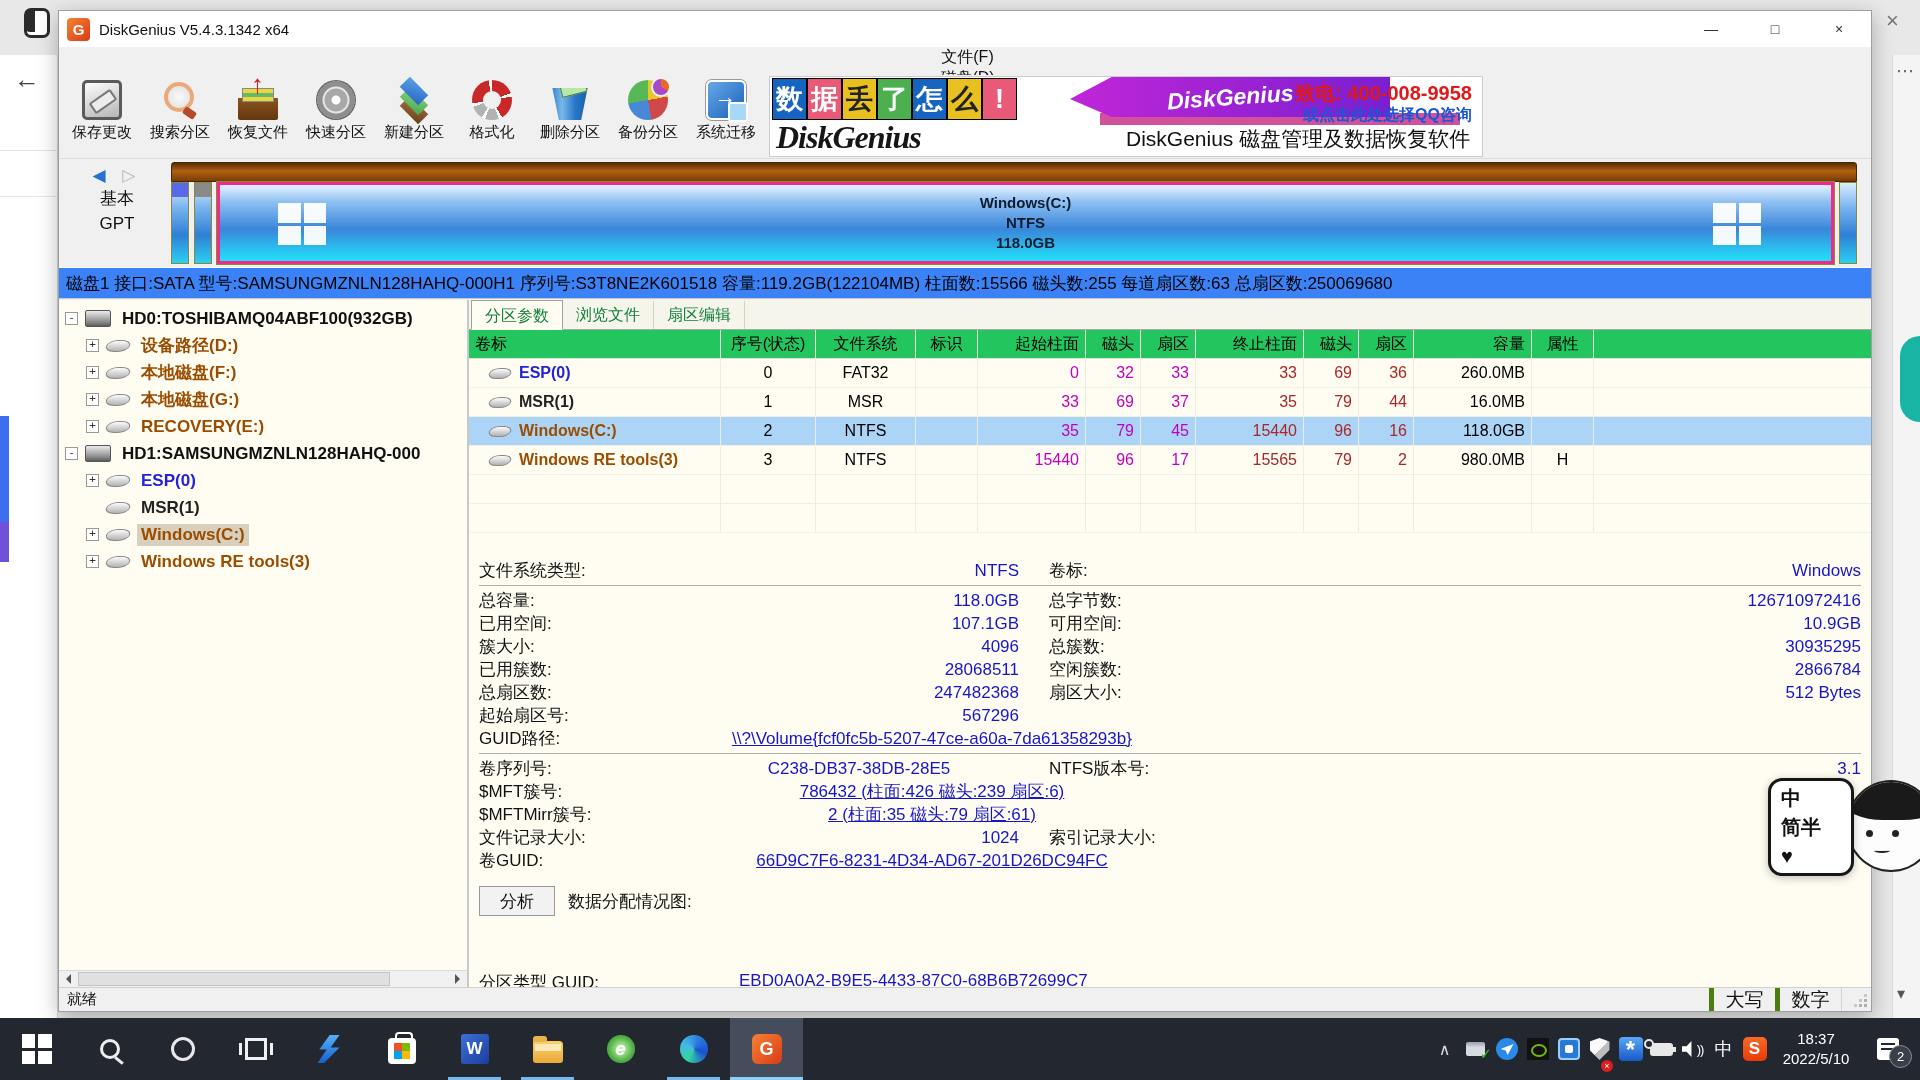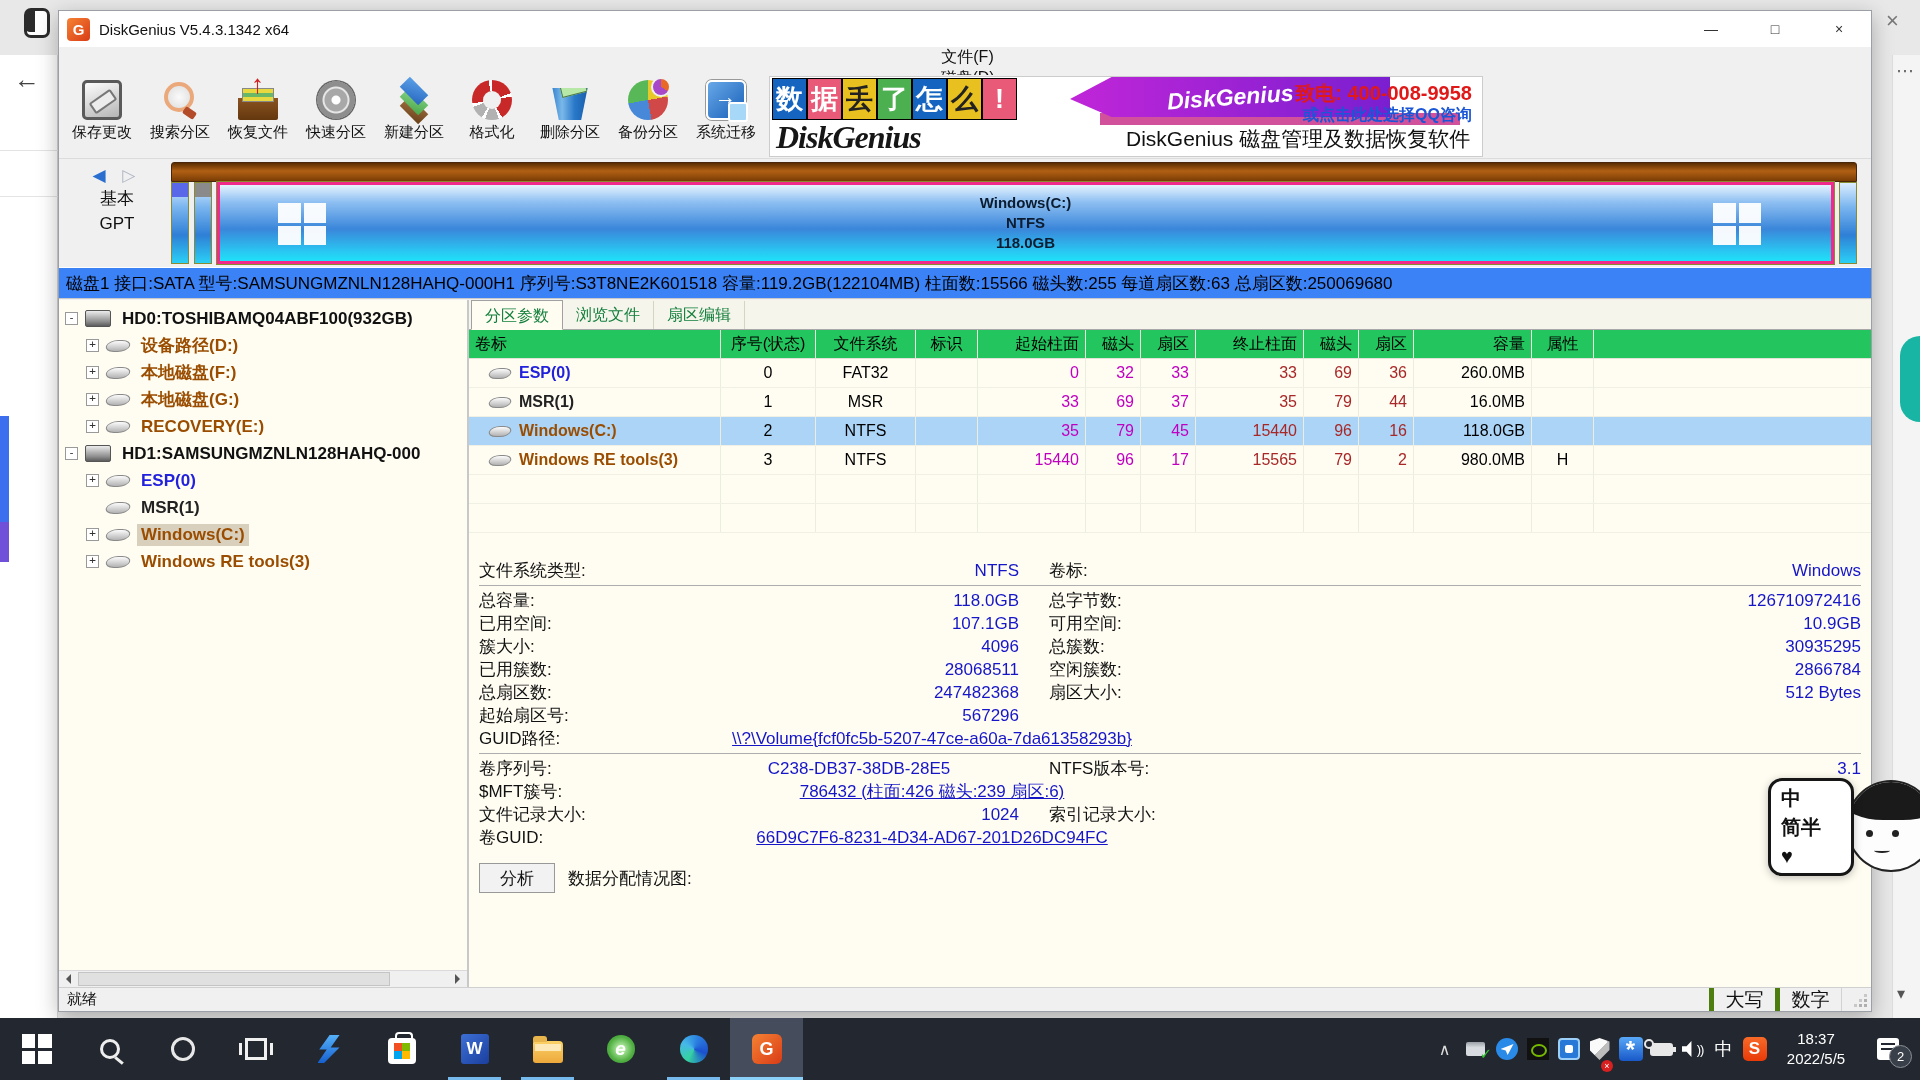--- a/index.html
+++ b/index.html
@@ -668,20 +668,26 @@
                 <span class="dv2">3.1</span>
               </div>
 
               <div class="drow">
                 <span class="dl1">$MFT簇号:</span>
                 <span class="dv1 span-center">786432 (柱面:426 磁头:239 扇区:6)</span>
                 <span class="dl2"></span>
                 <span class="dv2"></span>
               </div>
 
+              <div class="drow">
+                <span class="dl1">$MFTMirr簇号:</span>
+                <span class="dv1 span-center">2 (柱面:35 磁头:79 扇区:61)</span>
+                <span class="dl2"></span>
+                <span class="dv2"></span>
+              </div>
 
               <div class="drow">
                 <span class="dl1">文件记录大小:</span>
                 <span class="dv1">1024</span>
                 <span class="dl2">索引记录大小:</span>
                 <span class="dv2">4096</span>
               </div>
 
               <div class="drow">
                 <span class="dl1">卷GUID:</span>
@@ -690,20 +696,24 @@
                 <span class="dv2"></span>
               </div>
             </div>
         </div>
 
         <div class="analyze-row">
           <span class="analyze-btn">分析</span>
           <span class="analyze-label">数据分配情况图:</span>
         </div>
 
+        <div class="footer-row">
+          <span class="fl">分区类型 GUID:</span>
+          <span class="fv">EBD0A0A2-B9E5-4433-87C0-68B6B72699C7</span>
+        </div>
       </div>
     </div>
 
     <div class="statusbar">
       <span class="sb-ready">就绪</span>
       <div class="sb-right">
         <span class="sb-cell">大写</span>
         <span class="sb-cell">数字</span>
         <span class="sb-grip"></span>
       </div>
@@ -789,21 +799,21 @@
       <span class="tri">
           <span class="spk-body"></span>
           <span class="spk-waves">))</span>
         </span>
       <span class="tri ime-zh">中</span>
       <span class="tri">
           <span class="ic-sogou">S</span>
         </span>
       <span class="clock">
         <div>18:37</div>
-        <div>2022/5/5</div>
+        <div>2022/5/10</div>
       </span>
       <span class="notif">
         <span class="notif-sq"></span>
         <span class="badge">2</span>
       </span>
     </div>
   </div>
 
 </div>
 

